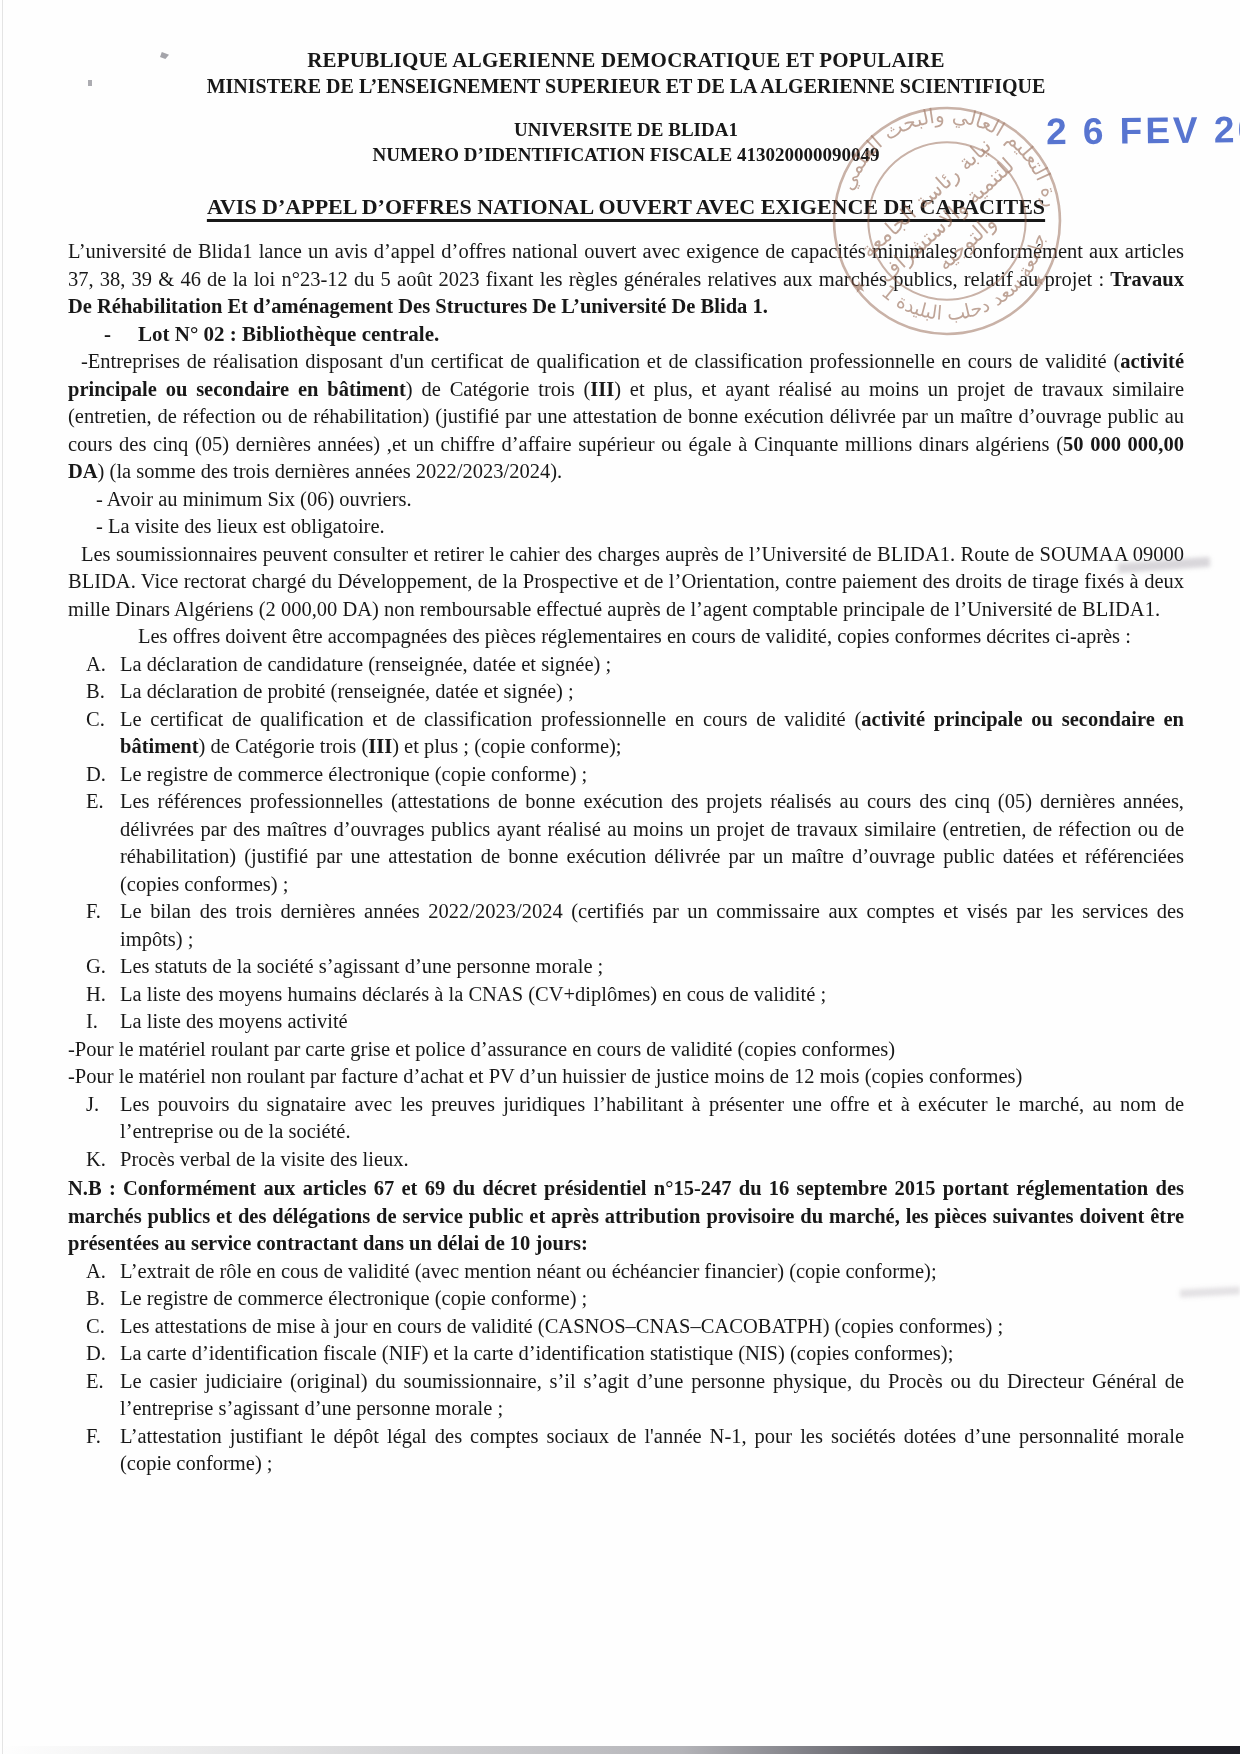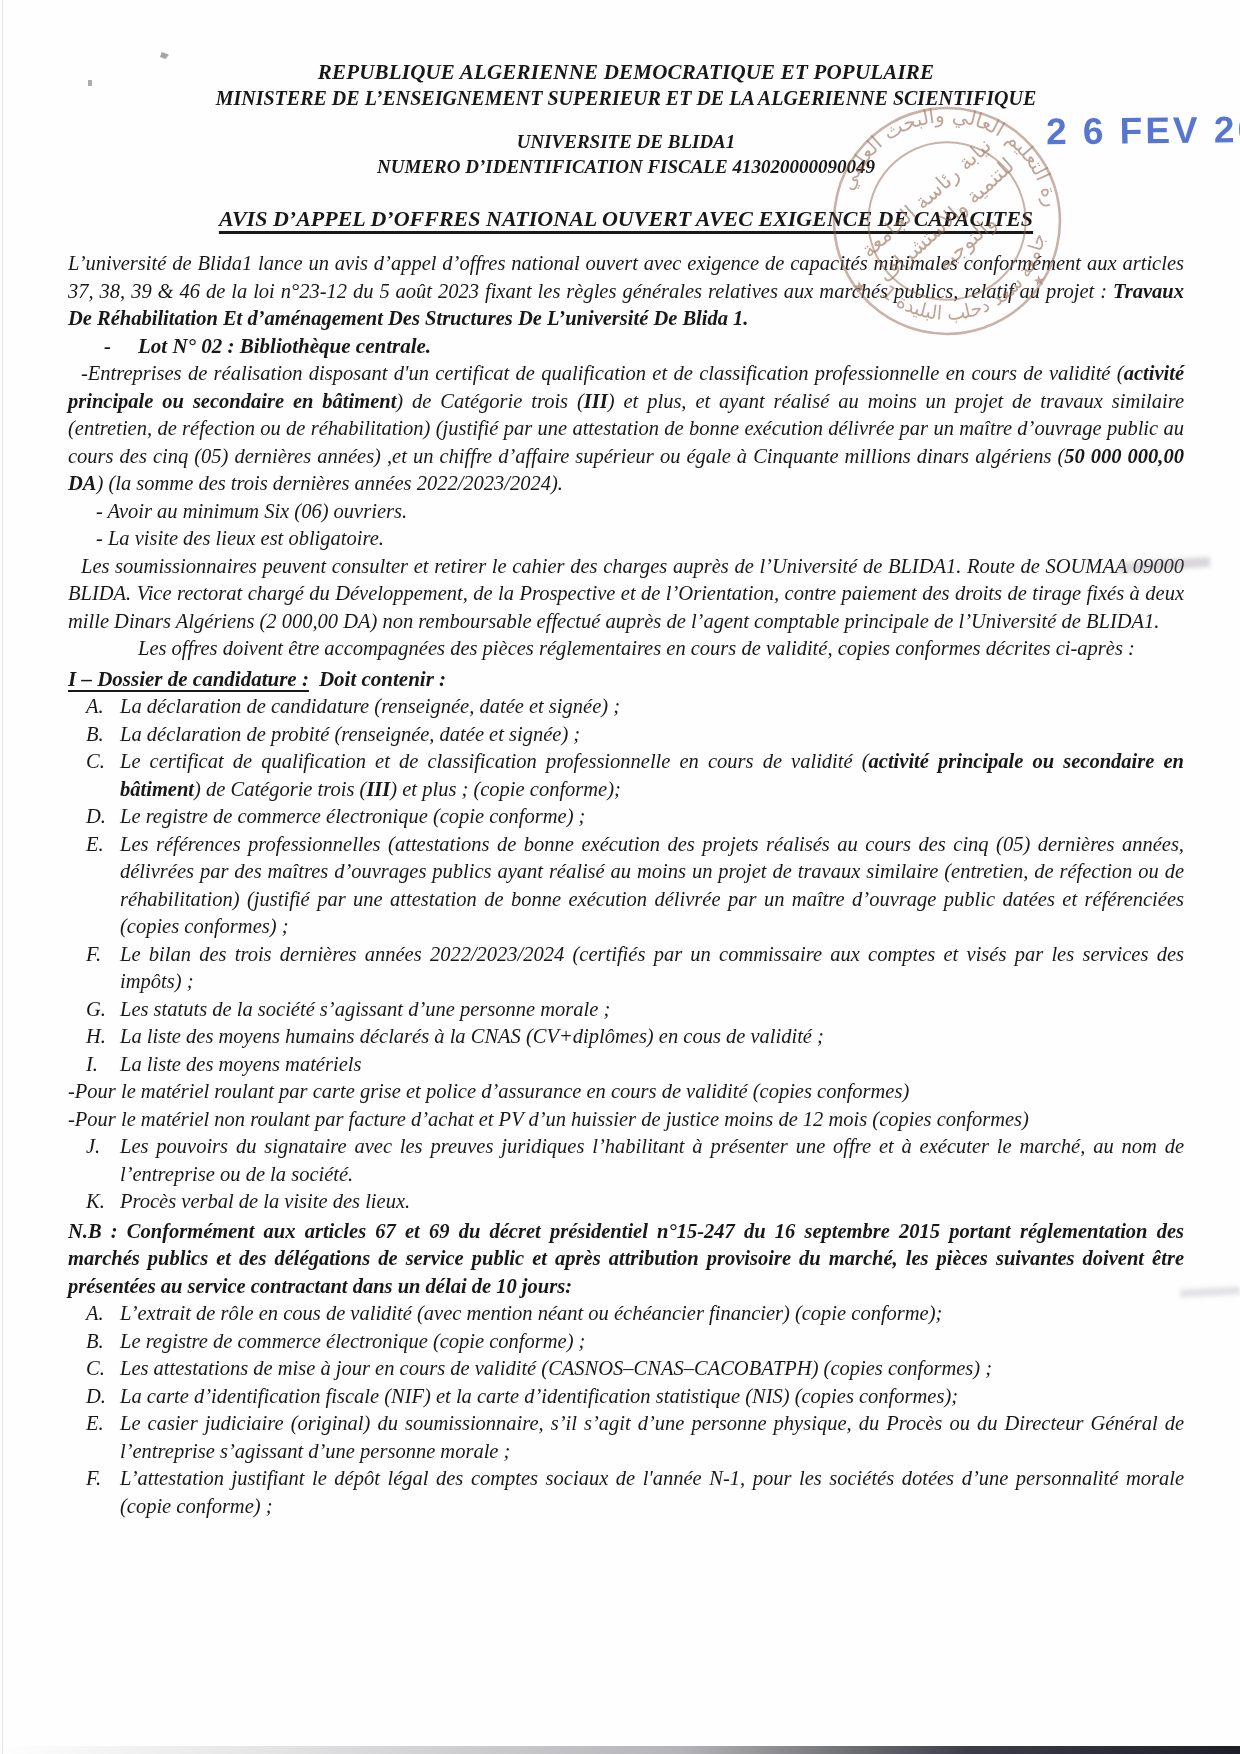--- a/index.html
+++ b/index.html
@@ -12,21 +12,21 @@
     font-family:"Liberation Serif","DejaVu Serif",serif;
     color:#181818;
   }
   .edge-left{position:absolute;left:2px;top:0;bottom:0;width:1px;background:rgba(0,0,0,.10);}
   .scan-band{
     position:absolute;left:0;right:0;bottom:0;height:8px;
     background:linear-gradient(to right,
       rgba(0,0,0,0) 0%, rgba(110,110,115,.18) 22%,
       rgba(90,90,100,.45) 55%, rgba(35,35,45,.88) 78%, rgba(18,18,26,.95) 100%);
   }
-  .content{position:absolute;left:68px;top:60px;width:1116px;font-style:italic;}
+  .content{position:absolute;left:68px;top:48px;width:1116px;}
   .hdr{text-align:center;font-weight:bold;line-height:1.22;}
   .h-rep{font-size:21px;letter-spacing:.2px;}
   .h-min{font-size:20px;}
   .h-uni{font-size:19px;margin-top:20px;}
   .h-nif{font-size:19px;margin-top:2px;}
   .title{ text-align:center;font-weight:bold;font-size:22px;line-height:1.35;margin-top:26px;}
   .title .u{text-decoration:underline;text-decoration-thickness:2.5px;text-underline-offset:5px;}
   .body{font-size:20.5px;line-height:27.5px;text-align:justify;}
   .mt{margin-top:16px;}
   p{margin:0;}
@@ -93,23 +93,20 @@
       </div>
 
       <p class="ind"><span>-Entreprises de réalisation disposant d'un certificat de qualification et de classification professionnelle en cours de validité (</span><b>activité principale ou secondaire en bâtiment</b><span>) de Catégorie trois (</span><b>III</b><span>) et plus, et ayant réalisé au moins un projet de travaux similaire (entretien, de réfection ou de réhabilitation) (justifié par une attestation de bonne exécution délivrée par un maître d’ouvrage public au cours des cinq (05) dernières années) ,et un chiffre d’affaire supérieur ou égale à Cinquante millions dinars algériens (</span><b>50 000 000,00 DA</b><span>) (la somme des trois dernières années 2022/2023/2024).</span></p>
 
       <p class="bullet">- Avoir au minimum Six (06) ouvriers.</p>
       <p class="bullet">- La visite des lieux est obligatoire.</p>
 
       <p class="ind">Les soumissionnaires peuvent consulter et retirer le cahier des charges auprès de l’Université de BLIDA1. Route de SOUMAA 09000 BLIDA. Vice rectorat chargé du Développement, de la Prospective et de l’Orientation, contre paiement des droits de tirage fixés à deux mille Dinars Algériens (2 000,00 DA) non remboursable effectué auprès de l’agent comptable principale de l’Université de BLIDA1.</p>
       <p class="ind-big">Les offres doivent être accompagnées des pièces réglementaires en cours de validité, copies conformes décrites ci-après :</p>
 
-      <div class="sec-head">
-        <span class="u b">I – Dossier de candidature :</span><span class="b rest">Doit contenir :</span>
-      </div>
 
       <div class="li">
           <span class="ltr">A.</span>
           <span class="ltx">La déclaration de candidature (renseignée, datée et signée) ;</span>
         </div>
       <div class="li">
           <span class="ltr">B.</span>
           <span class="ltx">La déclaration de probité (renseignée, datée et signée) ;</span>
         </div>
       <div class="li">
@@ -131,21 +128,21 @@
       <div class="li">
           <span class="ltr">G.</span>
           <span class="ltx">Les statuts de la société s’agissant d’une personne morale ;</span>
         </div>
       <div class="li">
           <span class="ltr">H.</span>
           <span class="ltx">La liste des moyens humains déclarés à la CNAS (CV+diplômes) en cous de validité ;</span>
         </div>
       <div class="li">
           <span class="ltr">I.</span>
-          <span class="ltx">La liste des moyens matériels</span>
+          <span class="ltx">La liste des moyens activité</span>
         </div>
 
       <p class="dashline">-Pour le matériel roulant par carte grise et police d’assurance en cours de validité (copies conformes)</p>
       <p class="dashline">-Pour le matériel non roulant par facture d’achat et PV d’un huissier de justice moins de 12 mois (copies conformes)</p>
 
       <div class="li">
           <span class="ltr">J.</span>
           <span class="ltx">Les pouvoirs du signataire avec les preuves juridiques l’habilitant à présenter une offre et à exécuter le marché, au nom de l’entreprise ou de la société.</span>
         </div>
       <div class="li">

